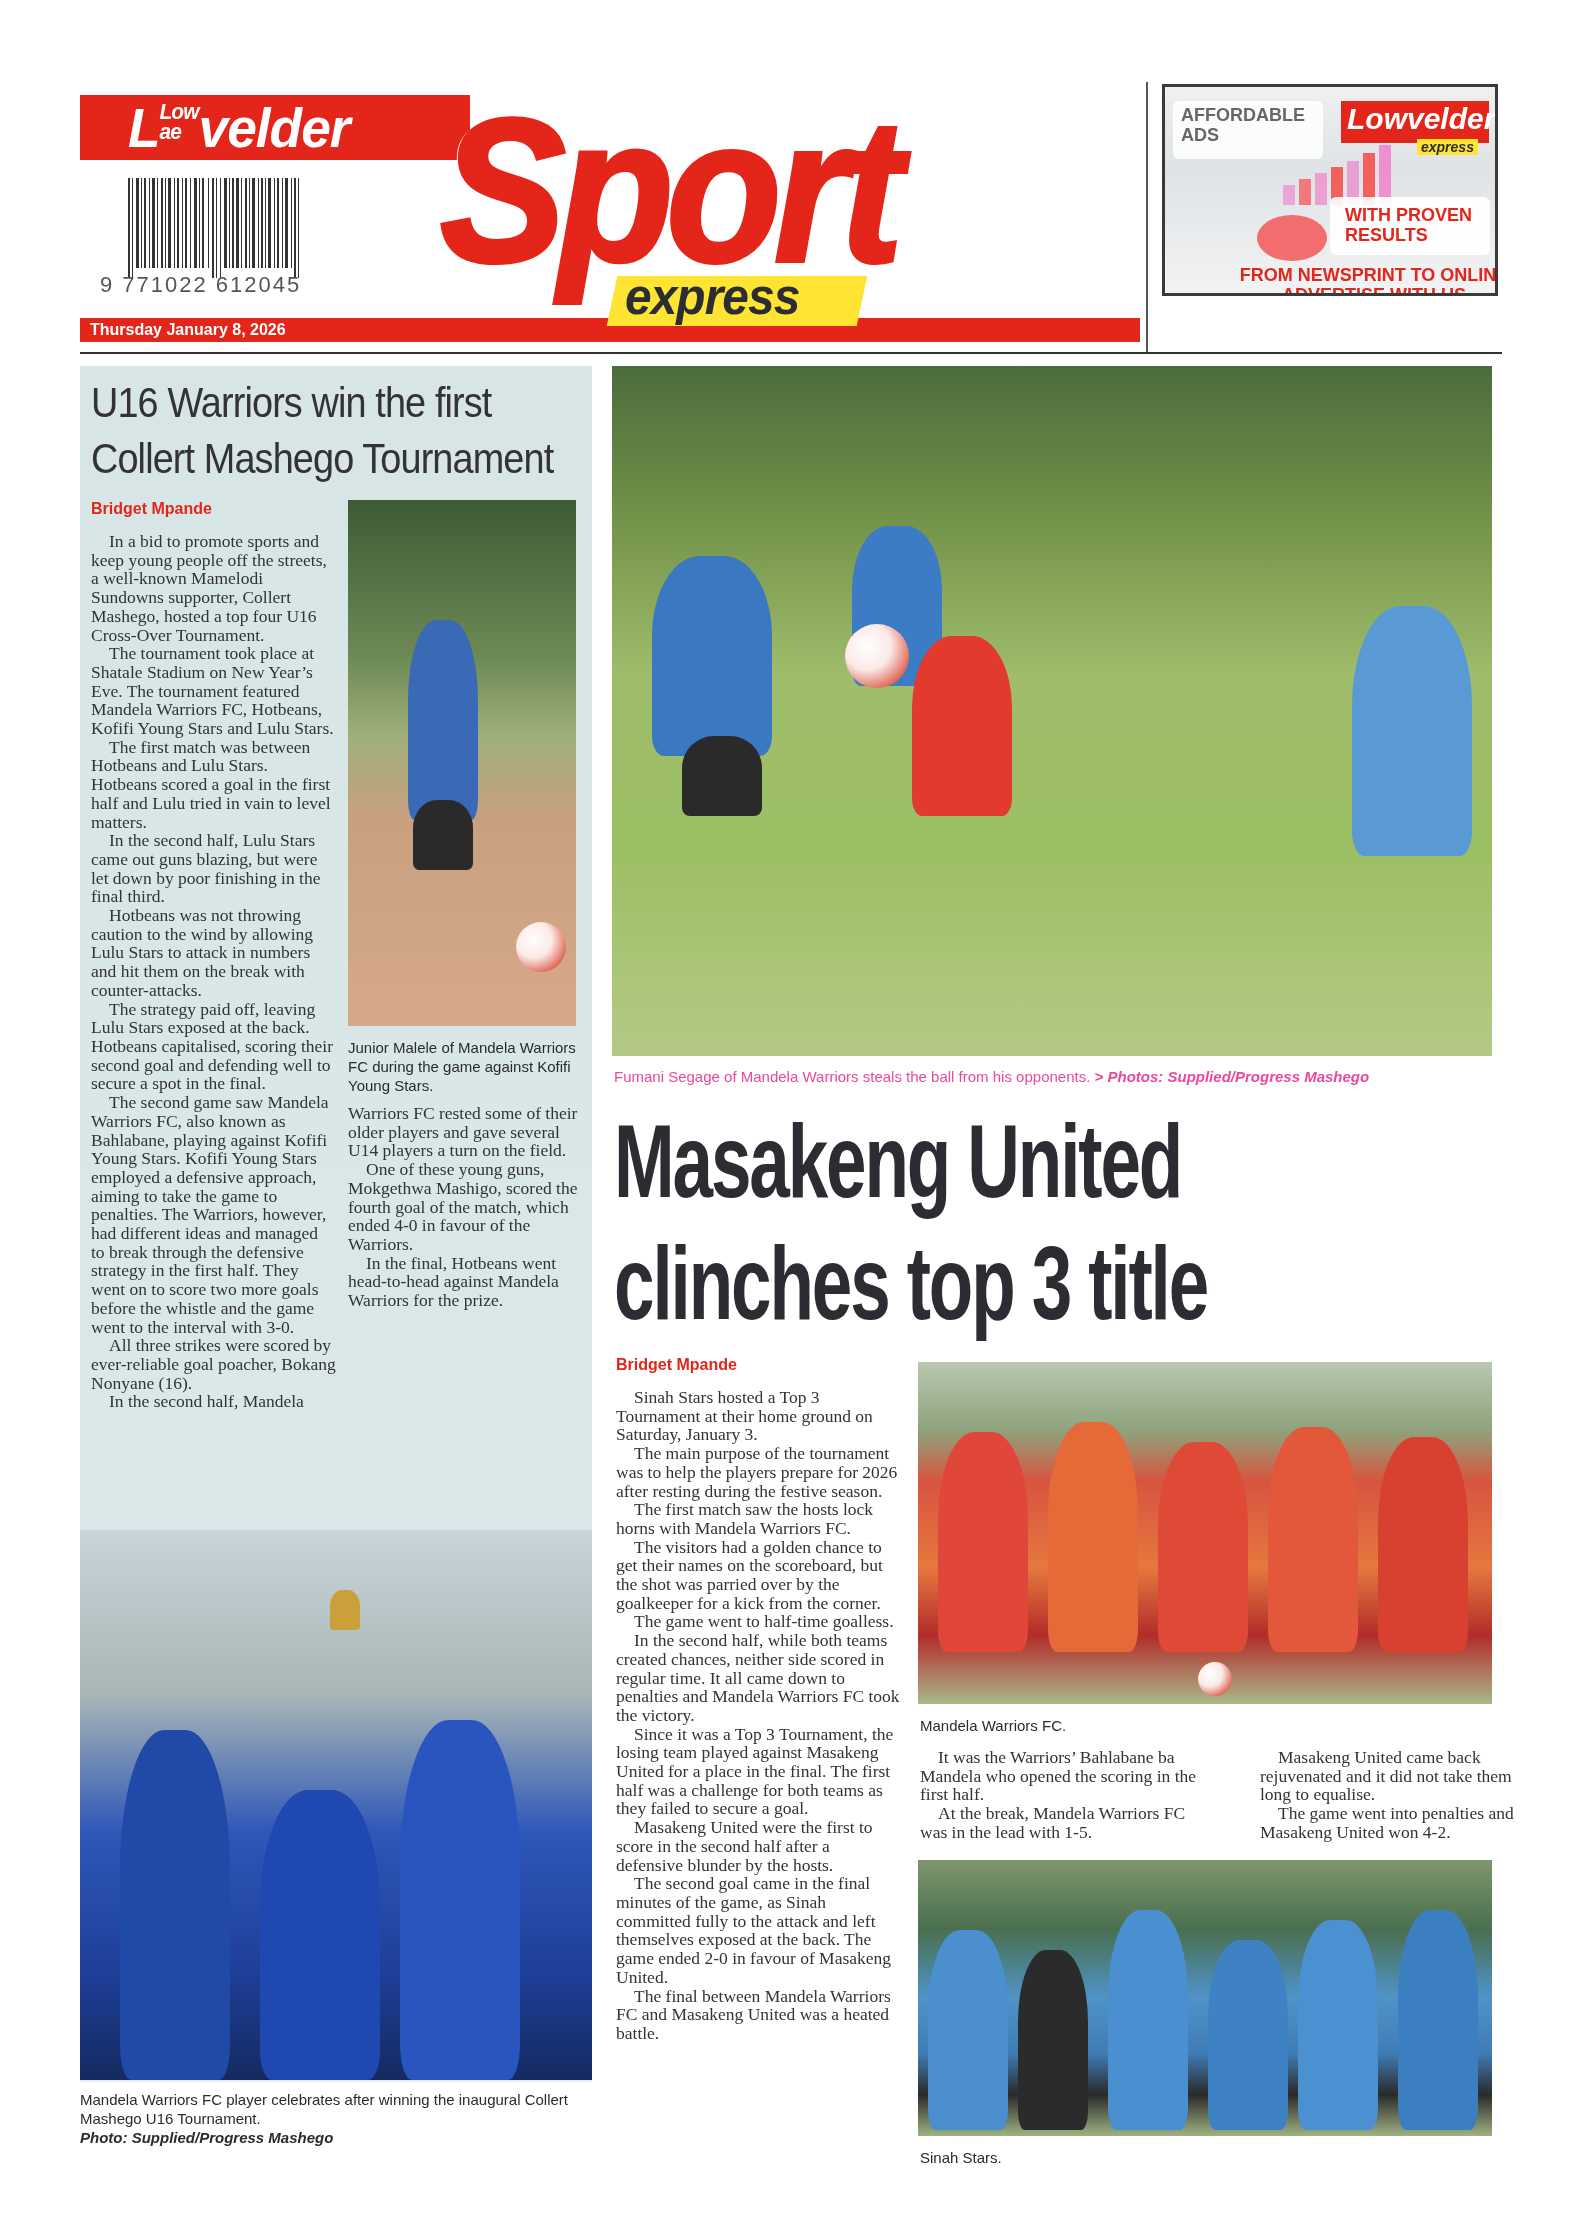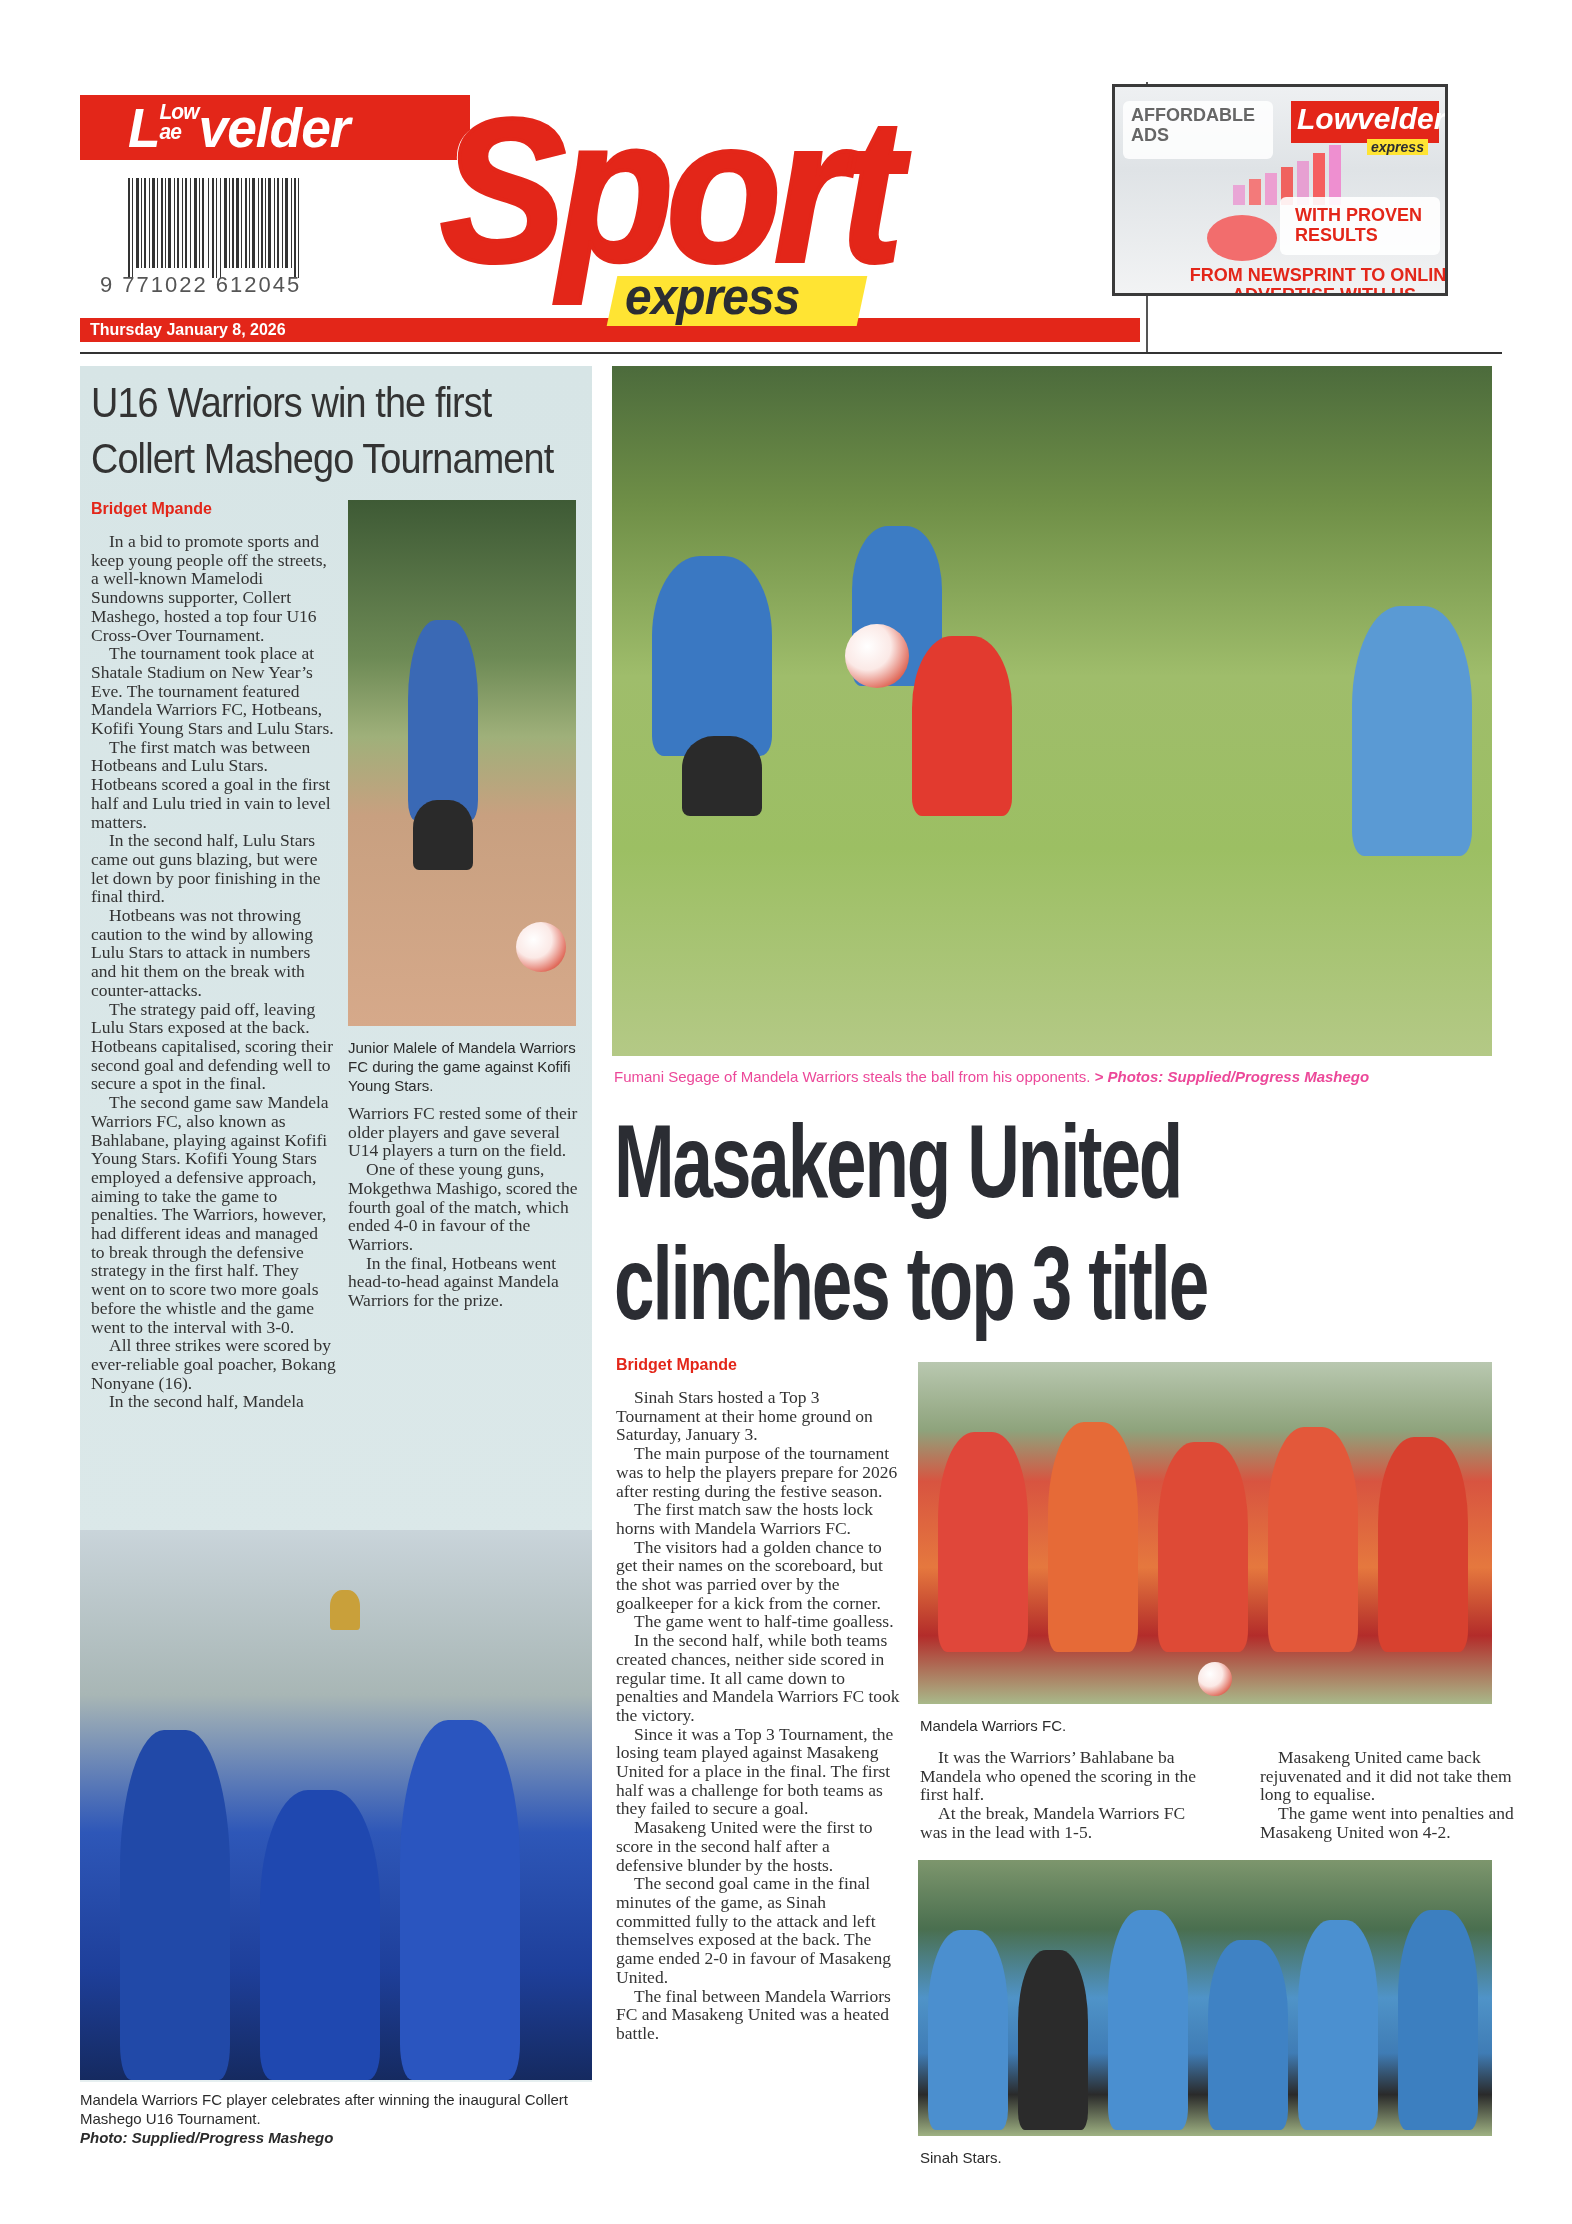--- a/index.html
+++ b/index.html
@@ -14,21 +14,21 @@
   .barcode-num { left:100px; top:272px; font-family:"Liberation Sans", sans-serif; font-size:22px; color:#555; letter-spacing:2px; }
   .sport-word { left:440px; top:70px; color:#e32619; font-family:"Liberation Sans", sans-serif; font-weight:bold; font-style:italic; font-size:205px; line-height:240px; letter-spacing:-8px; -webkit-text-stroke:4px #e32619; text-shadow: -3px 0 #fff; transform:scaleX(0.92); transform-origin:left; }
   .express-tag { left:612px; top:276px; width:250px; height:50px; background:#ffe433; transform:skewX(-12deg); }
   .express-word { left:625px; top:266px; font-family:"Liberation Sans", sans-serif; font-weight:bold; font-style:italic; font-size:52px; color:#2b2d33; letter-spacing:-1px; transform:scaleX(0.92); transform-origin:left; }
   .date-bar { left:80px; top:318px; width:1060px; height:24px; background:#e32619; }
   .date-text { left:90px; top:318px; color:#fff; font-family:"Liberation Sans", sans-serif; font-weight:bold; font-size:16px; line-height:24px; }
   .mast-rule { left:80px; top:352px; width:1422px; height:2px; background:#333; }
   .mast-vrule { left:1146px; top:82px; width:2px; height:270px; background:#555; }
 
   
-  .ad { left:1112px; top:84px; width:336px; height:212px; border:3px solid #3a3a3a; background:linear-gradient(180deg,#eef0f2 0%,#dfe3e6 40%,#f2f3f4 100%); overflow:hidden; box-sizing:border-box; }
+  .ad { left:1162px; top:84px; width:336px; height:212px; border:3px solid #3a3a3a; background:linear-gradient(180deg,#eef0f2 0%,#dfe3e6 40%,#f2f3f4 100%); overflow:hidden; box-sizing:border-box; }
   .ad-box1 { left:8px; top:14px; width:150px; height:58px; background:rgba(255,255,255,0.85); border-radius:6px; }
   .ad-aff { left:16px; top:18px; font-family:"Liberation Sans", sans-serif; font-weight:bold; font-size:18px; color:#666; line-height:20px; }
   .ad-logo { left:176px; top:14px; width:148px; height:42px; background:#e32619; }
   .ad-logo-text { left:182px; top:12px; color:#fff; font-family:"Liberation Sans", sans-serif; font-weight:bold; font-style:italic; font-size:30px; line-height:40px; }
   .ad-exp { left:252px; top:52px; background:#ffe433; padding:0 4px; font-family:"Liberation Sans", sans-serif; font-weight:bold; font-style:italic; font-size:14px; color:#2b2d33; line-height:16px; }
   .ad-chart { left:118px; top:58px; width:120px; height:60px; }
   .ad-pie { left:92px; top:128px; width:70px; height:46px; border-radius:50%; background:#f26d6d; }
   .ad-box2 { left:165px; top:110px; width:160px; height:58px; background:rgba(255,255,255,0.9); border-radius:6px; }
   .ad-proven { left:180px; top:118px; font-family:"Liberation Sans", sans-serif; font-weight:bold; font-size:18px; color:#e32619; line-height:20px; }
   .ad-from { left:0; top:178px; width:330px; text-align:center; font-family:"Liberation Sans", sans-serif; font-weight:bold; font-size:18px; color:#e32619; line-height:20px;margin-left:44px; }

